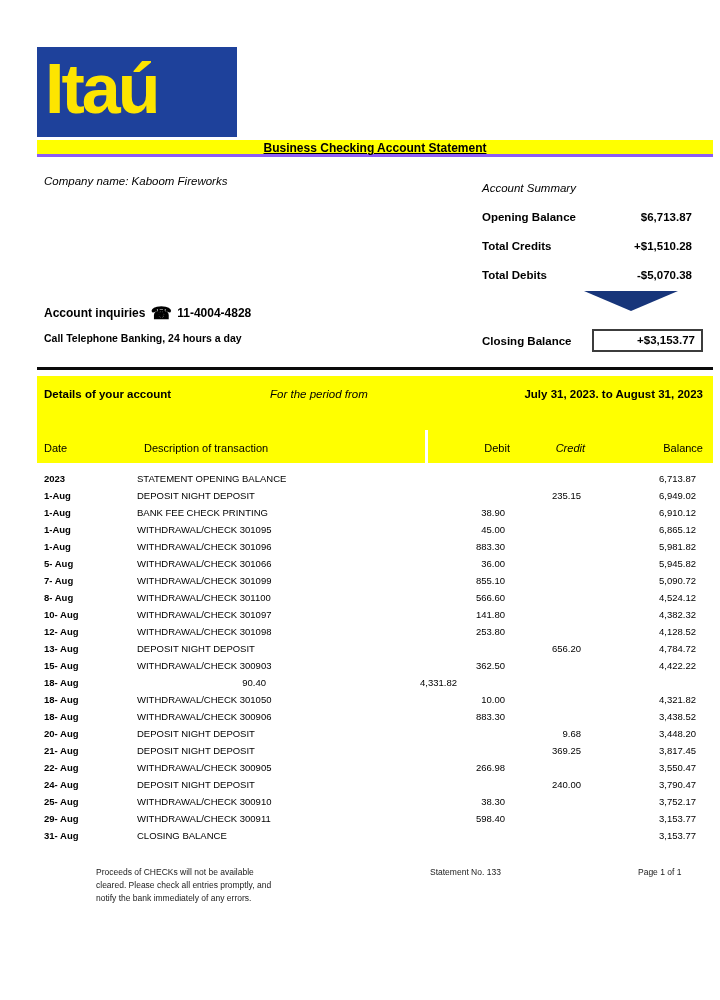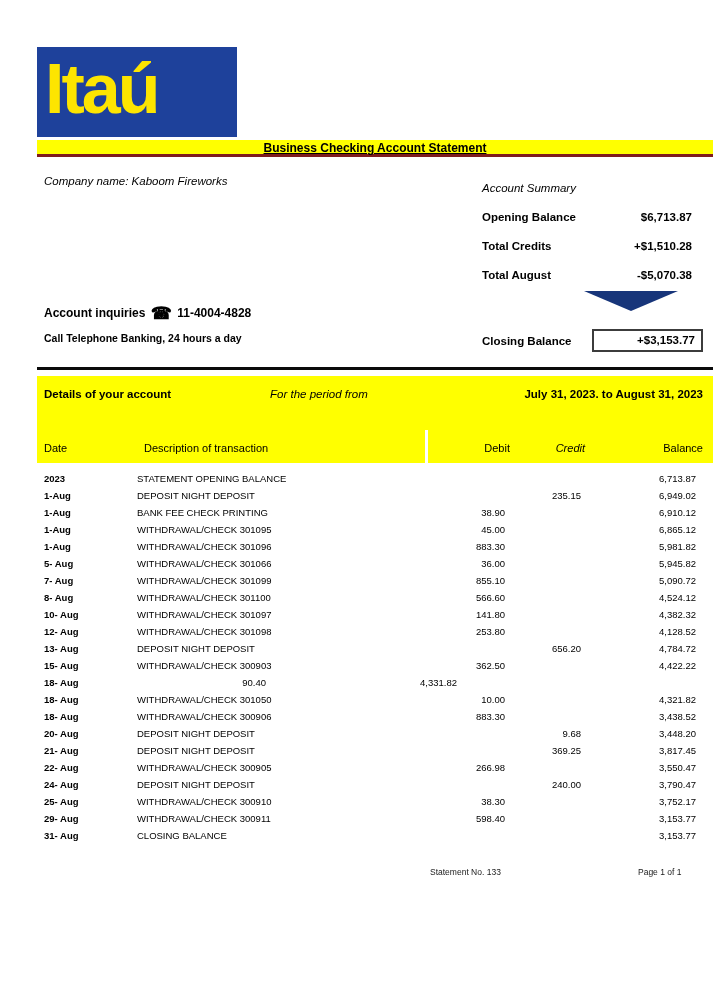--- a/index.html
+++ b/index.html
@@ -16,21 +16,21 @@
     background: #1e419b; display: flex; align-items: center;
   }
   .logo-text {
     color: #fde500; font-weight: bold; font-size: 70px; line-height: 80px;
     letter-spacing: -3px; padding-left: 8px; padding-bottom: 6px;
   }
 
   
   .title-bar {
     position: absolute; left: 37px; top: 140px; width: 676px; height: 17px;
-    background: #ffff00; border-bottom: 3px solid #7f1d1d;
+    background: #ffff00; border-bottom: 3px solid #8b5cf6;
     text-align: center; font-weight: bold; font-size: 12px; line-height: 16px;
   }
   .title-bar span { text-decoration: underline; }
 
   .company-name {
     position: absolute; left: 44px; top: 175px;
     font-style: italic; font-size: 11.5px;
   }
 
   
@@ -148,21 +148,21 @@
   <div class="company-name">Company name: Kaboom Fireworks</div>
 
   <div class="summary-heading">Account Summary</div>
 
   <div class="sum-label row-opening">Opening Balance</div>
   <div class="sum-value row-opening">$6,713.87</div>
 
   <div class="sum-label row-credits">Total Credits</div>
   <div class="sum-value row-credits">+$1,510.28</div>
 
-  <div class="sum-label row-debits">Total August</div>
+  <div class="sum-label row-debits">Total Debits</div>
   <div class="sum-value row-debits">-$5,070.38</div>
 
   <div class="down-triangle"></div>
 
   <div class="inquiries">
     <span>Account inquiries</span>
     <span class="phone-glyph">☎</span>
     <span>11-4004-4828</span>
   </div>
   <div class="tel-banking">Call Telephone Banking, 24 hours a day</div>
@@ -335,17 +335,20 @@
       </div>
       <div class="txn-row">
         <span class="cell txn-date">31- Aug</span>
         <span class="cell txn-desc">CLOSING BALANCE</span>
         <span class="cell txn-debit"></span>
         <span class="cell txn-credit"></span>
         <span class="cell txn-balance">3,153.77</span>
       </div>
     </div>
 
+  <div class="footer-notice">Proceeds of CHECKs will not be available
+cleared. Please check all entries promptly, and
+notify the bank immediately of any errors.</div>
   <div class="statement-no">Statement No. 133</div>
   <div class="page-no">Page 1 of 1</div>
 
 
 </div>
 
 </body></html>

